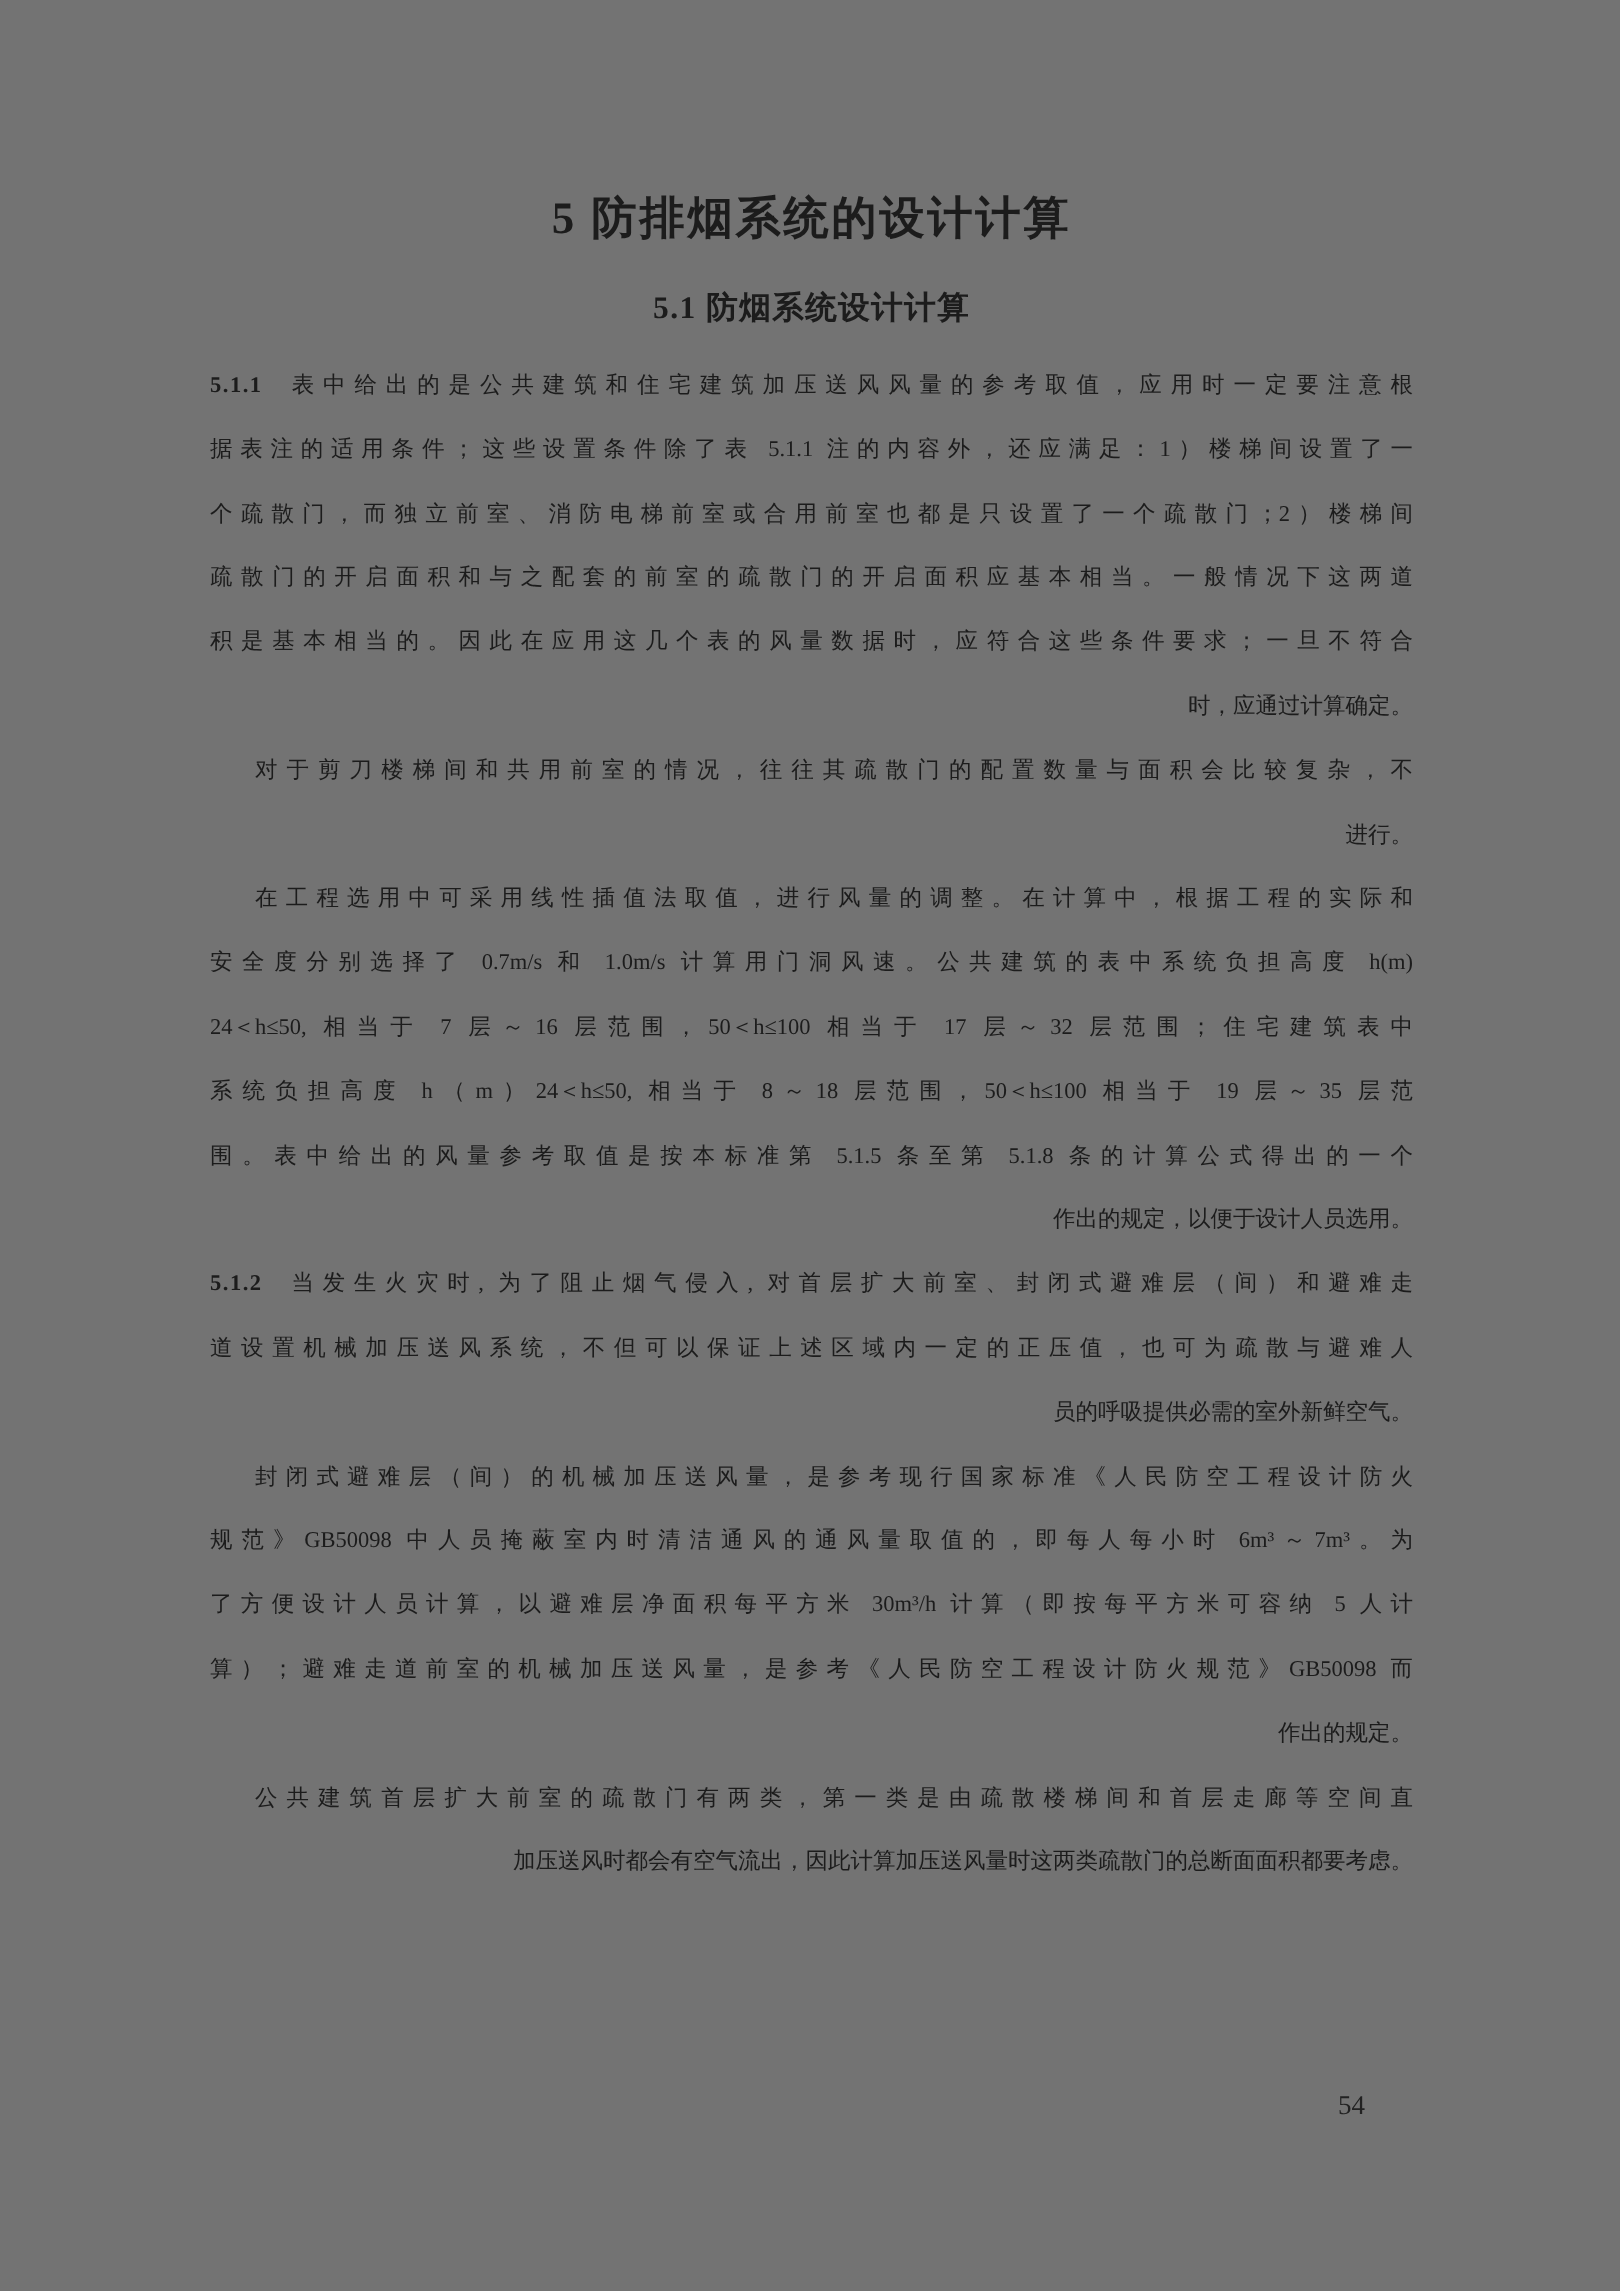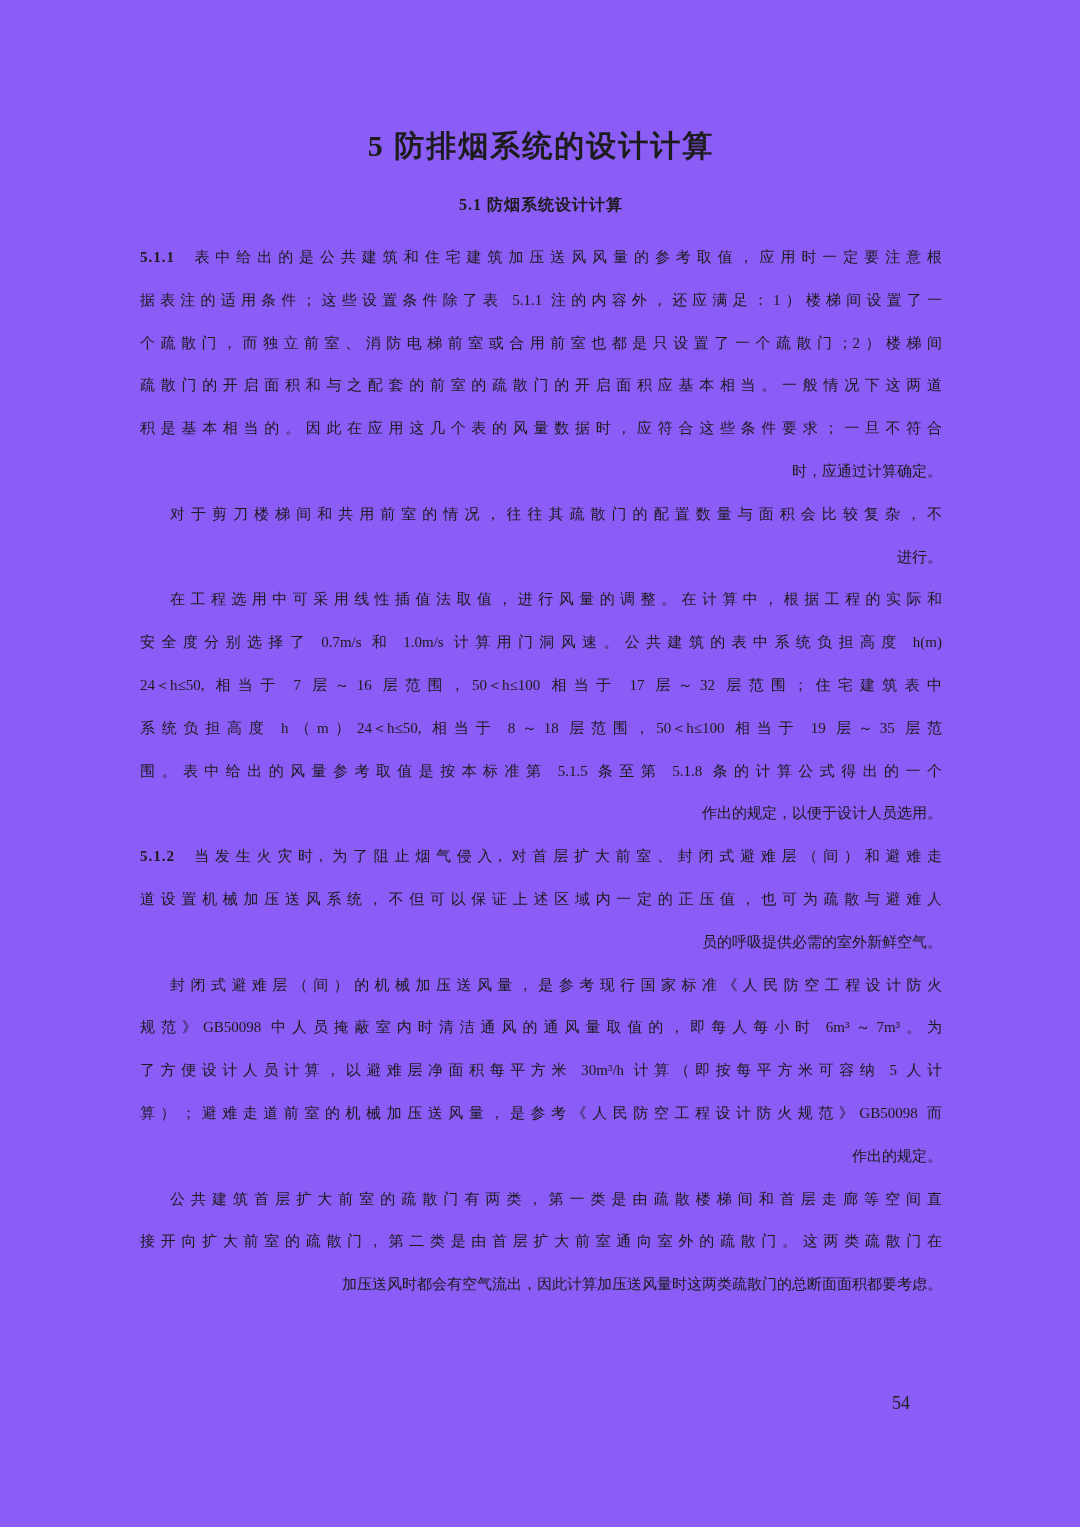--- a/index.html
+++ b/index.html
@@ -4,41 +4,41 @@
 <style>
   html, body {
     margin: 0;
     padding: 0;
     background: #ffffff;
   }
   .page {
     position: relative;
     width: 1080px;
     height: 1527px;
-    background: #8b5cf6;
+    background: #737373;
     font-family: "Liberation Serif", "DejaVu Serif", serif;
     color: #1c1c1c;
     overflow: hidden;
   }
   .content {
     position: absolute;
     left: 140px;
     top: 122px;
     width: 802px;
   }
   .doc-title {
     font-size: 30px;
     font-weight: bold;
     text-align: center;
     line-height: 48px;
     margin: 0 0 18px 0;
     letter-spacing: 2px;
   }
   .section-heading {
-    font-size: 16px;
+    font-size: 21px;
     font-weight: bold;
     text-align: center;
     line-height: 34px;
     margin: 0 0 14px 0;
     letter-spacing: 1px;
   }
   .body-lines {
     font-size: 15px;
   }
   .line {
@@ -94,18 +94,17 @@
         <div class="line">作出的规定，以便于设计人员选用。</div>
         <div class="line just"><span class="clause-num">5.1.2</span>当发生火灾时, 为了阻止烟气侵入, 对首层扩大前室、封闭式避难层（间）和避难走</div>
         <div class="line just">道设置机械加压送风系统，不但可以保证上述区域内一定的正压值，也可为疏散与避难人</div>
         <div class="line">员的呼吸提供必需的室外新鲜空气。</div>
         <div class="line just indent">封闭式避难层（间）的机械加压送风量，是参考现行国家标准《人民防空工程设计防火</div>
         <div class="line just">规范》GB50098 中人员掩蔽室内时清洁通风的通风量取值的，即每人每小时 6m³～7m³。为</div>
         <div class="line just">了方便设计人员计算，以避难层净面积每平方米 30m³/h 计算（即按每平方米可容纳 5 人计</div>
         <div class="line just">算）；避难走道前室的机械加压送风量，是参考《人民防空工程设计防火规范》GB50098 而</div>
         <div class="line">作出的规定。</div>
         <div class="line just indent">公共建筑首层扩大前室的疏散门有两类，第一类是由疏散楼梯间和首层走廊等空间直</div>
-        <div class="line just">接开向扩大前室的疏散门，第二类是由首层扩大前室通向室外的疏散门。这两类疏散门在</div>
         <div class="line">加压送风时都会有空气流出，因此计算加压送风量时这两类疏散门的总断面面积都要考虑。</div>
       </div>
   </div>
   <div class="page-number">54</div>
 </div>
 
 </body></html>

